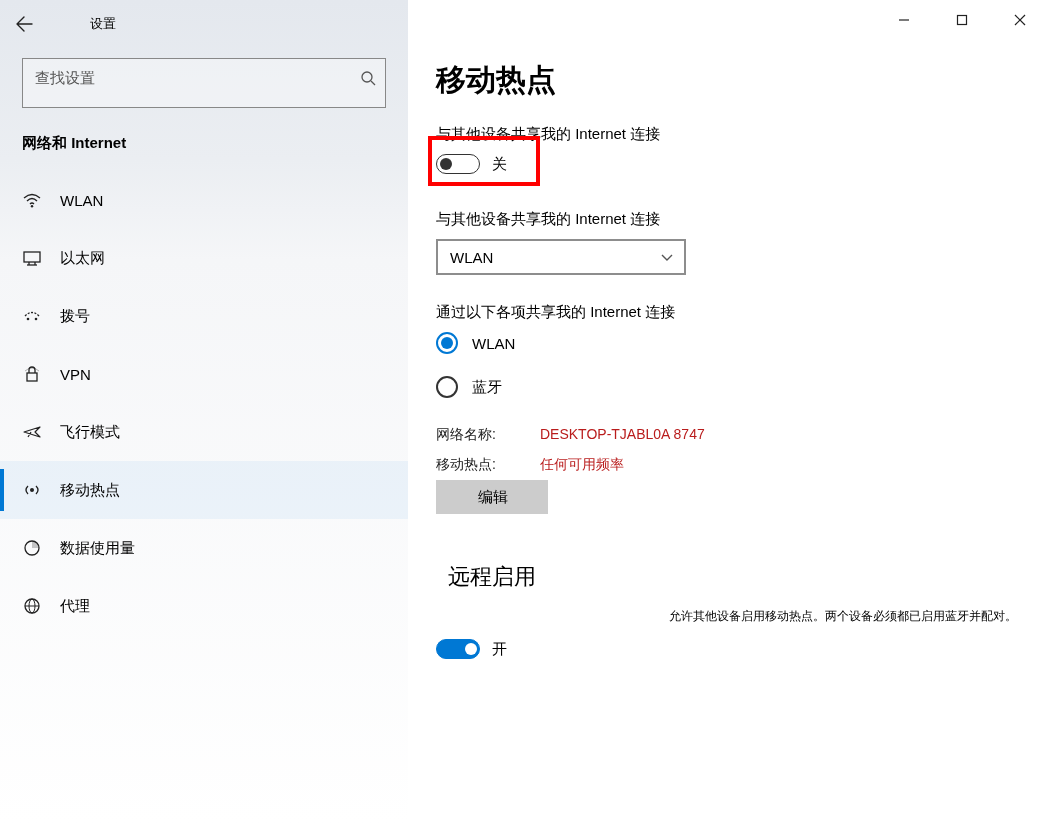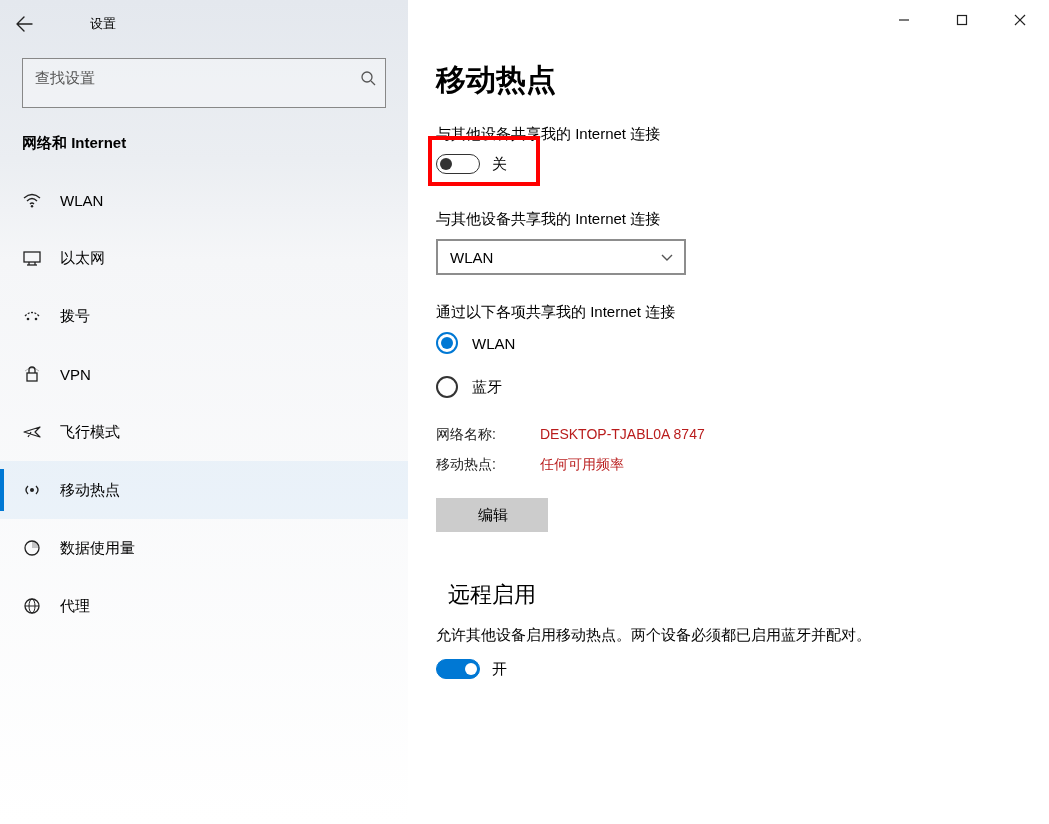--- a/index.html
+++ b/index.html
@@ -144,24 +144,24 @@
   }
   .radio-label { margin-left: 14px; font-size: 15px; }
   .info-table { margin-top: 4px; }
   .info-row { display: flex; padding: 6px 0; font-size: 14px; }
   .info-key { width: 104px; color: #222; }
   .info-val { color: #b91c1c; }
   .edit-btn {
     width: 112px; height: 34px;
     background: #ccc; border: none;
     font-size: 15px; font-family: inherit;
-    margin-top: 18px; cursor: pointer; padding-left: 8px;
+    margin-top: 0; cursor: pointer; padding-left: 8px;
   }
   .sub-heading { font-size: 22px; font-weight: 400; margin: 48px 0 16px 12px; }
-  .desc { font-size: 15px; margin-bottom: 14px; }
+  .desc { font-size: 12px; margin-bottom: 14px; text-align: right; }
   svg { display: block; }
 </style>
 </head>
 <body>
 
 <div class="window">
 
   <div class="sidebar">
     <div class="titlebar">
       <div class="back-btn">

